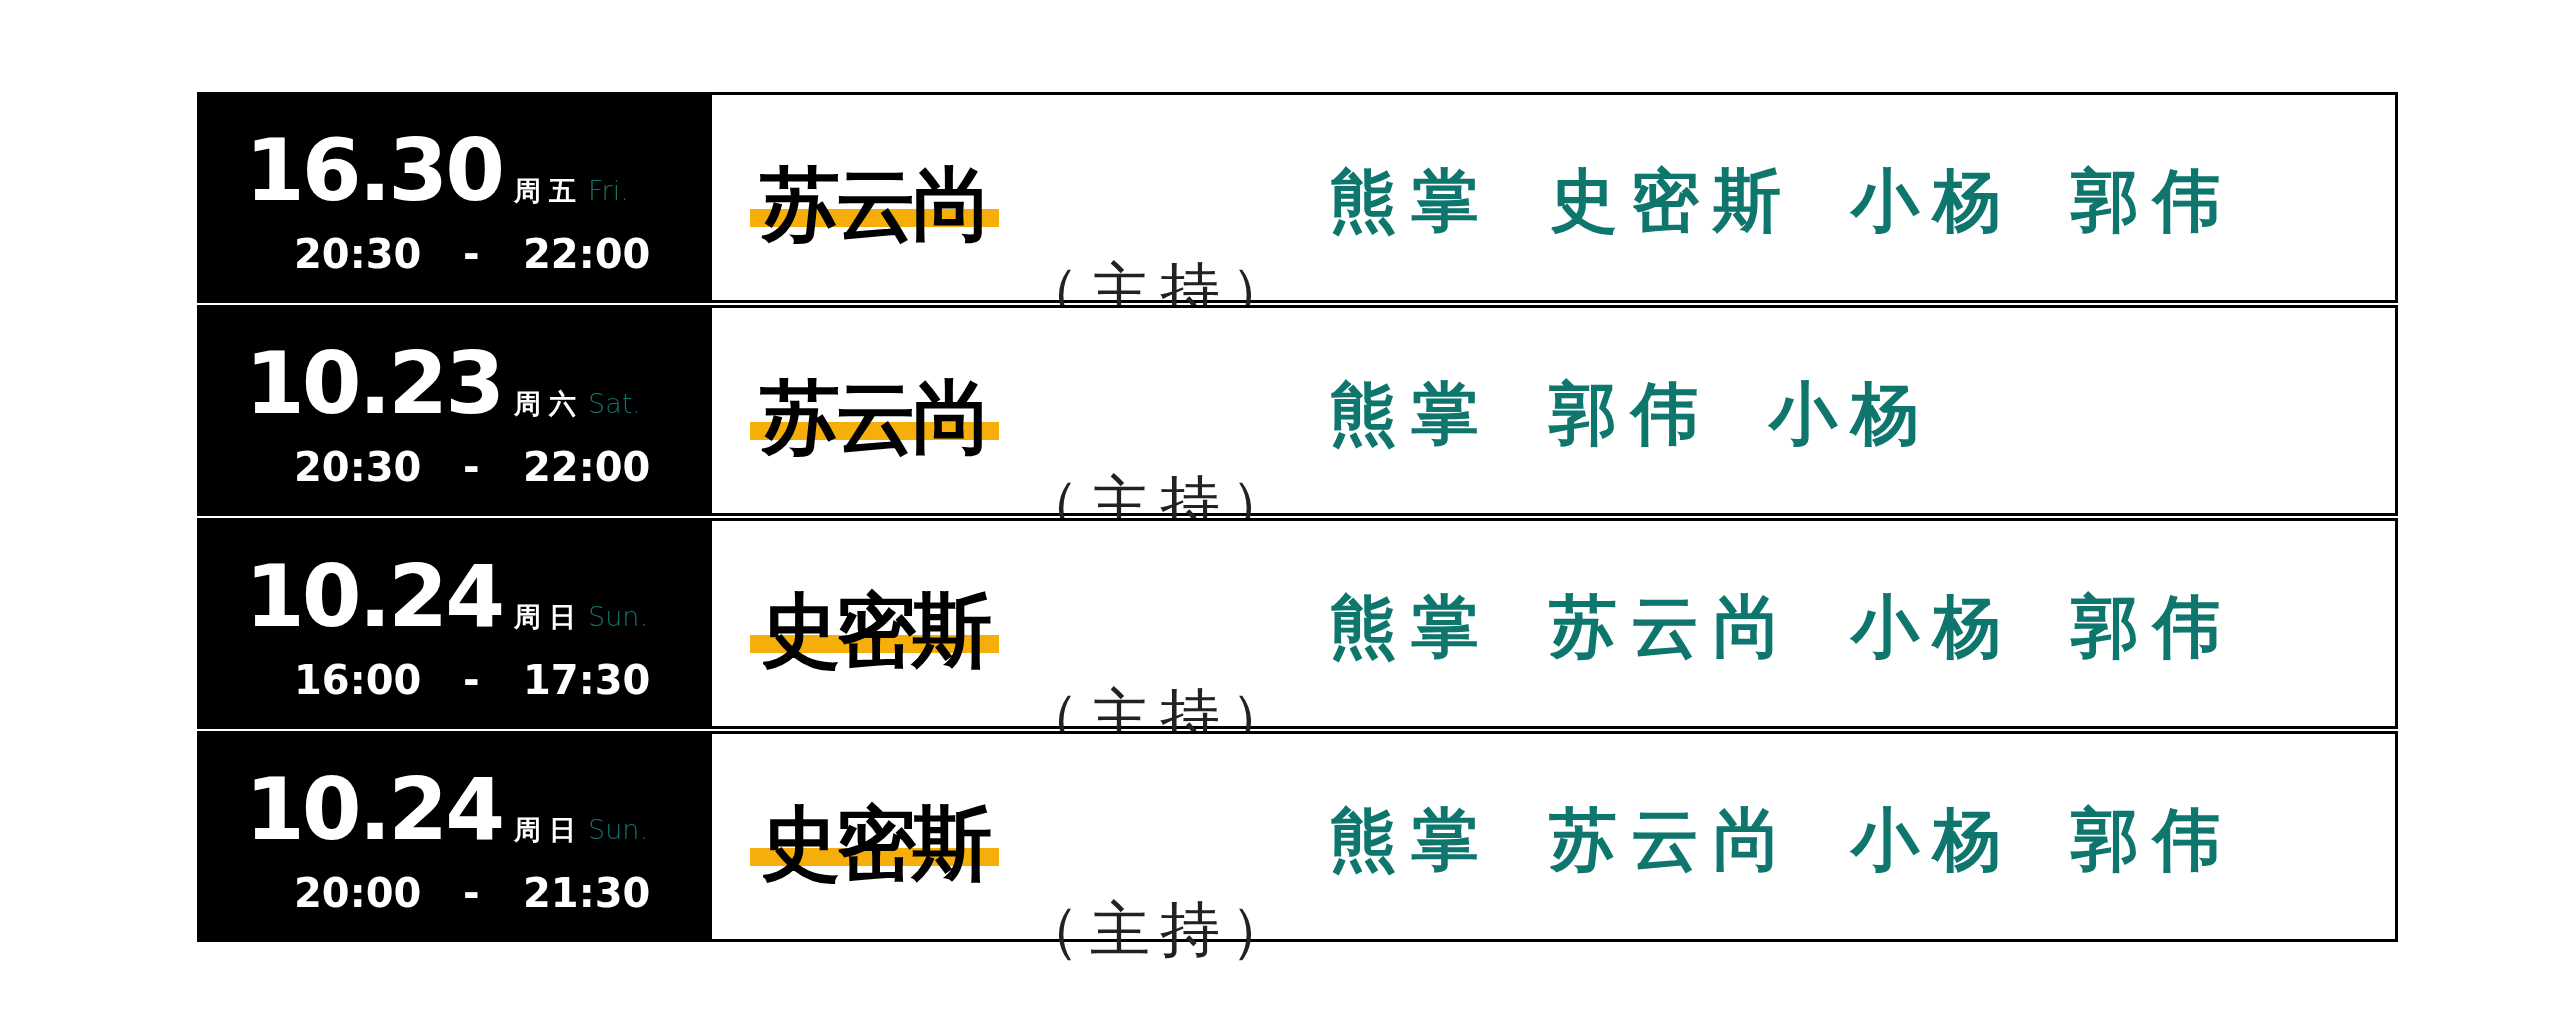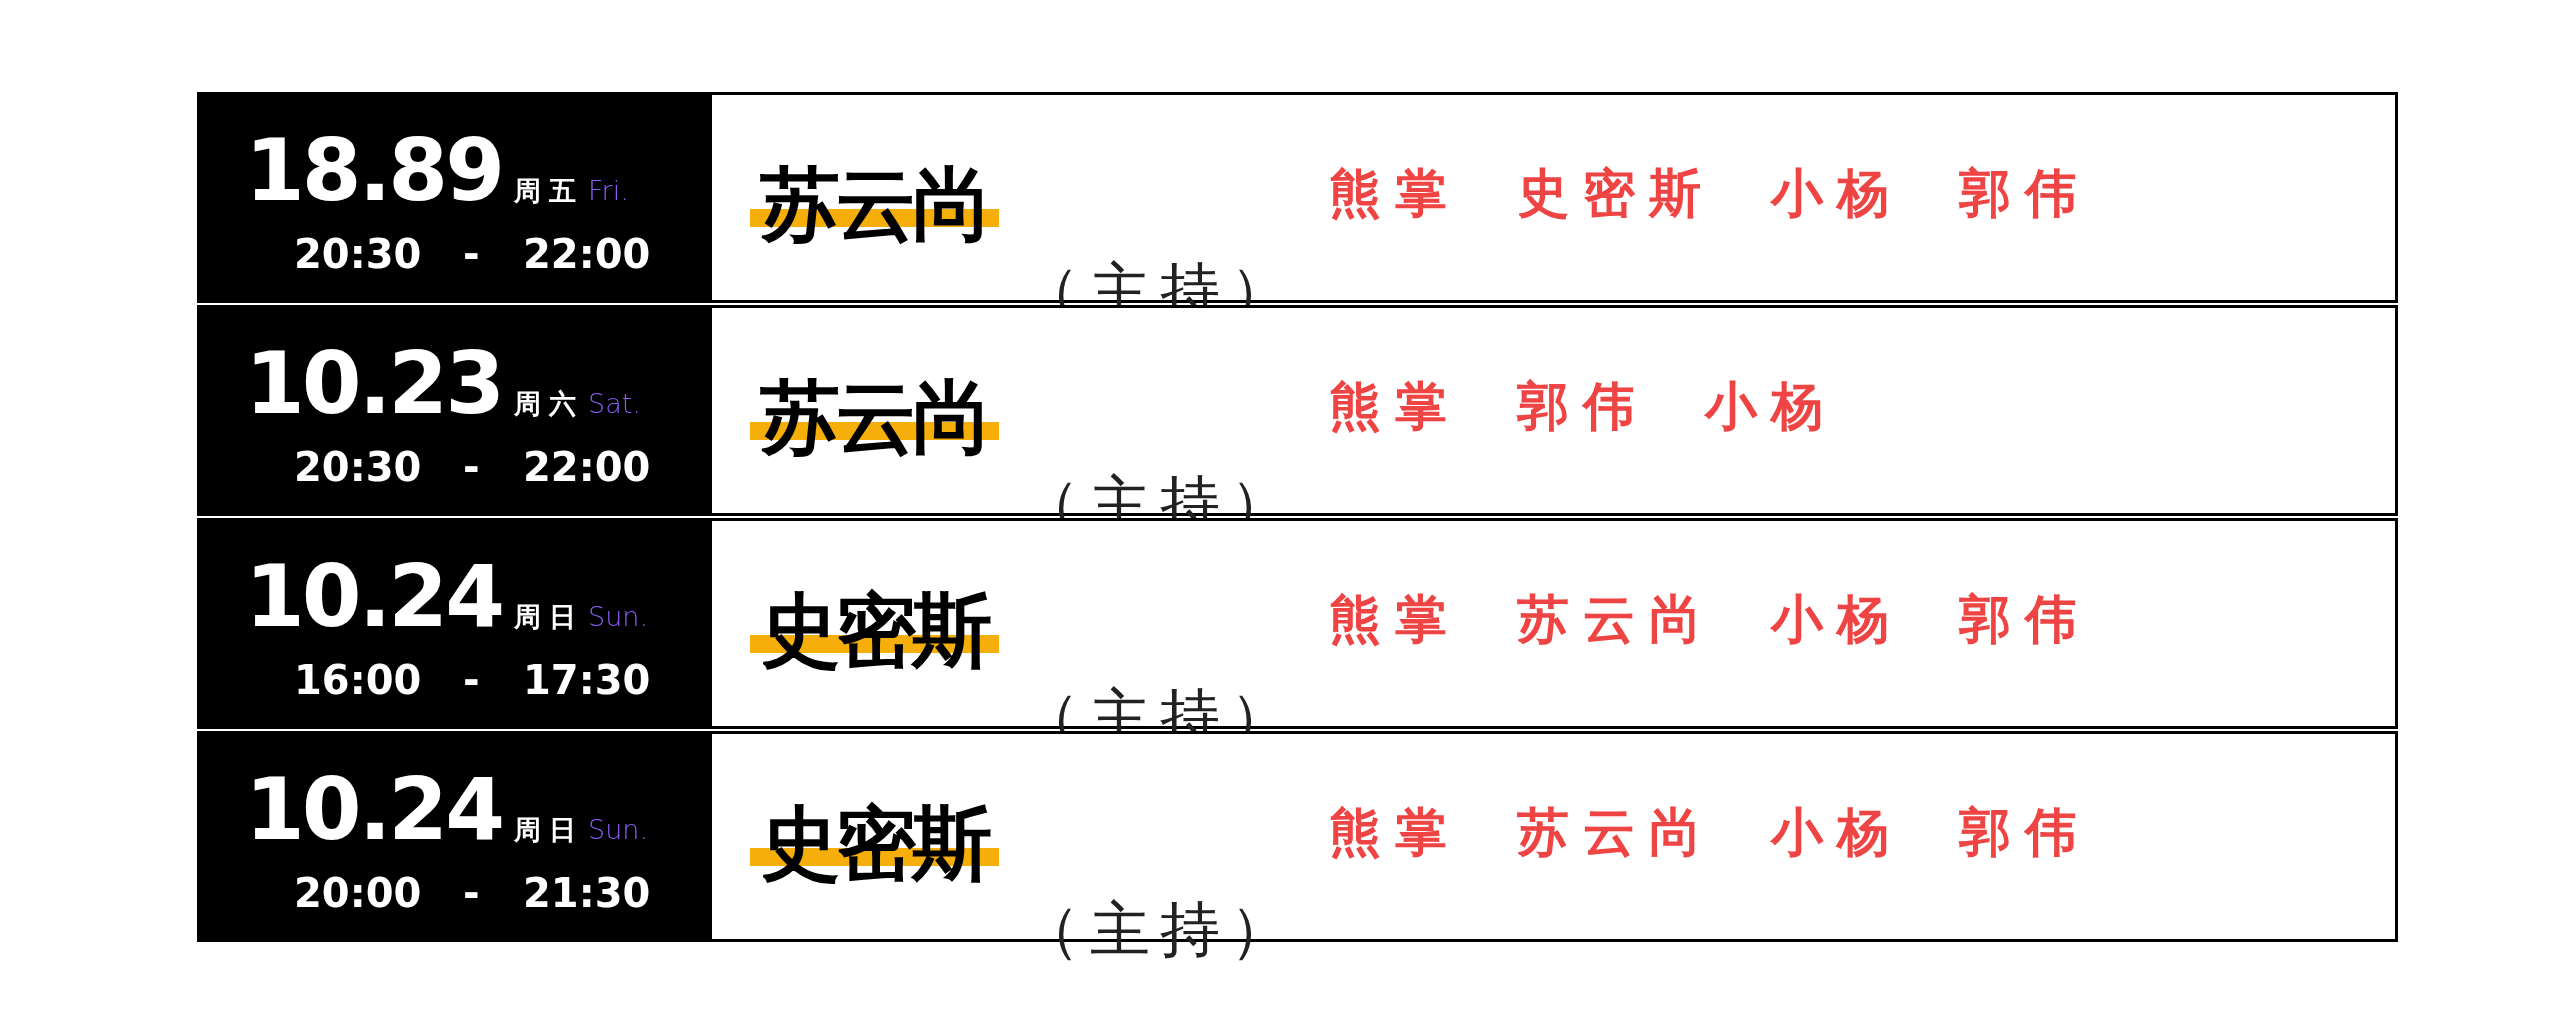--- a/index.html
+++ b/index.html
@@ -5,41 +5,41 @@
   html, body { margin: 0; padding: 0; background: #ffffff; }
   body { width: 2576px; height: 1036px; position: relative; overflow: hidden;
          font-family: "DejaVu Sans", "Liberation Sans", sans-serif; }
   .schedule { position: absolute; left: 197px; top: 92px; width: 2201px; }
   .row { position: relative; height: 211px; display: flex; border: 3px solid #000; border-top-width: 3px; box-sizing: border-box; background: #fff; }
   .row + .row { margin-top: 2px; }
   .date-panel { width: 512px; flex: 0 0 512px; background: #000; color: #fff; position: relative; }
   .date-main { position: absolute; left: 45px; top: 32px; display: flex; align-items: baseline; white-space: nowrap; }
   .date-num { font-family: "DejaVu Sans", sans-serif; font-weight: bold; font-size: 86px; letter-spacing: -3px; line-height: 1; }
   .weekday-cn { font-weight: bold; font-size: 27px; margin-left: 12px; letter-spacing: 8px; margin-top: 32px; }
-  .weekday-en { font-family: "DejaVu Sans", sans-serif; font-weight: 200; font-size: 27px; margin-left: 4px; color: #8b5cf6; }
+  .weekday-en { font-family: "DejaVu Sans", sans-serif; font-weight: 200; font-size: 27px; margin-left: 4px; color: #0f766e; }
   .time-line { position: absolute; left: 52px; top: 139px; display: flex; font-size: 40px; font-weight: bold; white-space: nowrap; line-height: 1; margin-left: 42px; }
   .time-start { width: 169px; }
   .time-sep { width: 60px; }
   .content { flex: 1; position: relative; padding-left: 28px; }
   .host { position: absolute; left: 48px; top: 70px; height: 90px; }
   .highlight { position: absolute; left: -10px; top: 44px; width: 249px; height: 18px; background: #F5AE0A; }
   .host-name { position: relative; font-weight: bold; font-size: 80px; line-height: 1; letter-spacing: -4px; color: #000; white-space: nowrap; }
   .host-role { position: absolute; left: 260px; top: 86px; font-size: 60px; font-weight: normal; color: #222; white-space: nowrap; letter-spacing: 10px; font-family: "DejaVu Sans", sans-serif; }
   .guests { position: absolute; left: 617px; top: 72px; display: flex; white-space: nowrap; }
-  .guest { font-size: 52px; font-weight: bold; line-height: 1; letter-spacing: 14px; color: #ef4444; margin-right: 56px; }
+  .guest { font-size: 68px; font-weight: bold; line-height: 1; letter-spacing: 14px; color: #0f766e; margin-right: 56px; }
 </style>
 </head>
 <body>
 
 <div class="schedule">
 
   <div class="row">
     <div class="date-panel">
       <div class="date-main">
-        <span class="date-num">18.89</span>
+        <span class="date-num">16.30</span>
         <span class="weekday-cn">周五</span>
         <span class="weekday-en">Fri.</span>
       </div>
       <div class="time-line">
         <span class="time-start">20:30</span>
         <span class="time-sep">-</span>
         <span class="time-end">22:00</span>
       </div>
     </div>
     <div class="content">

